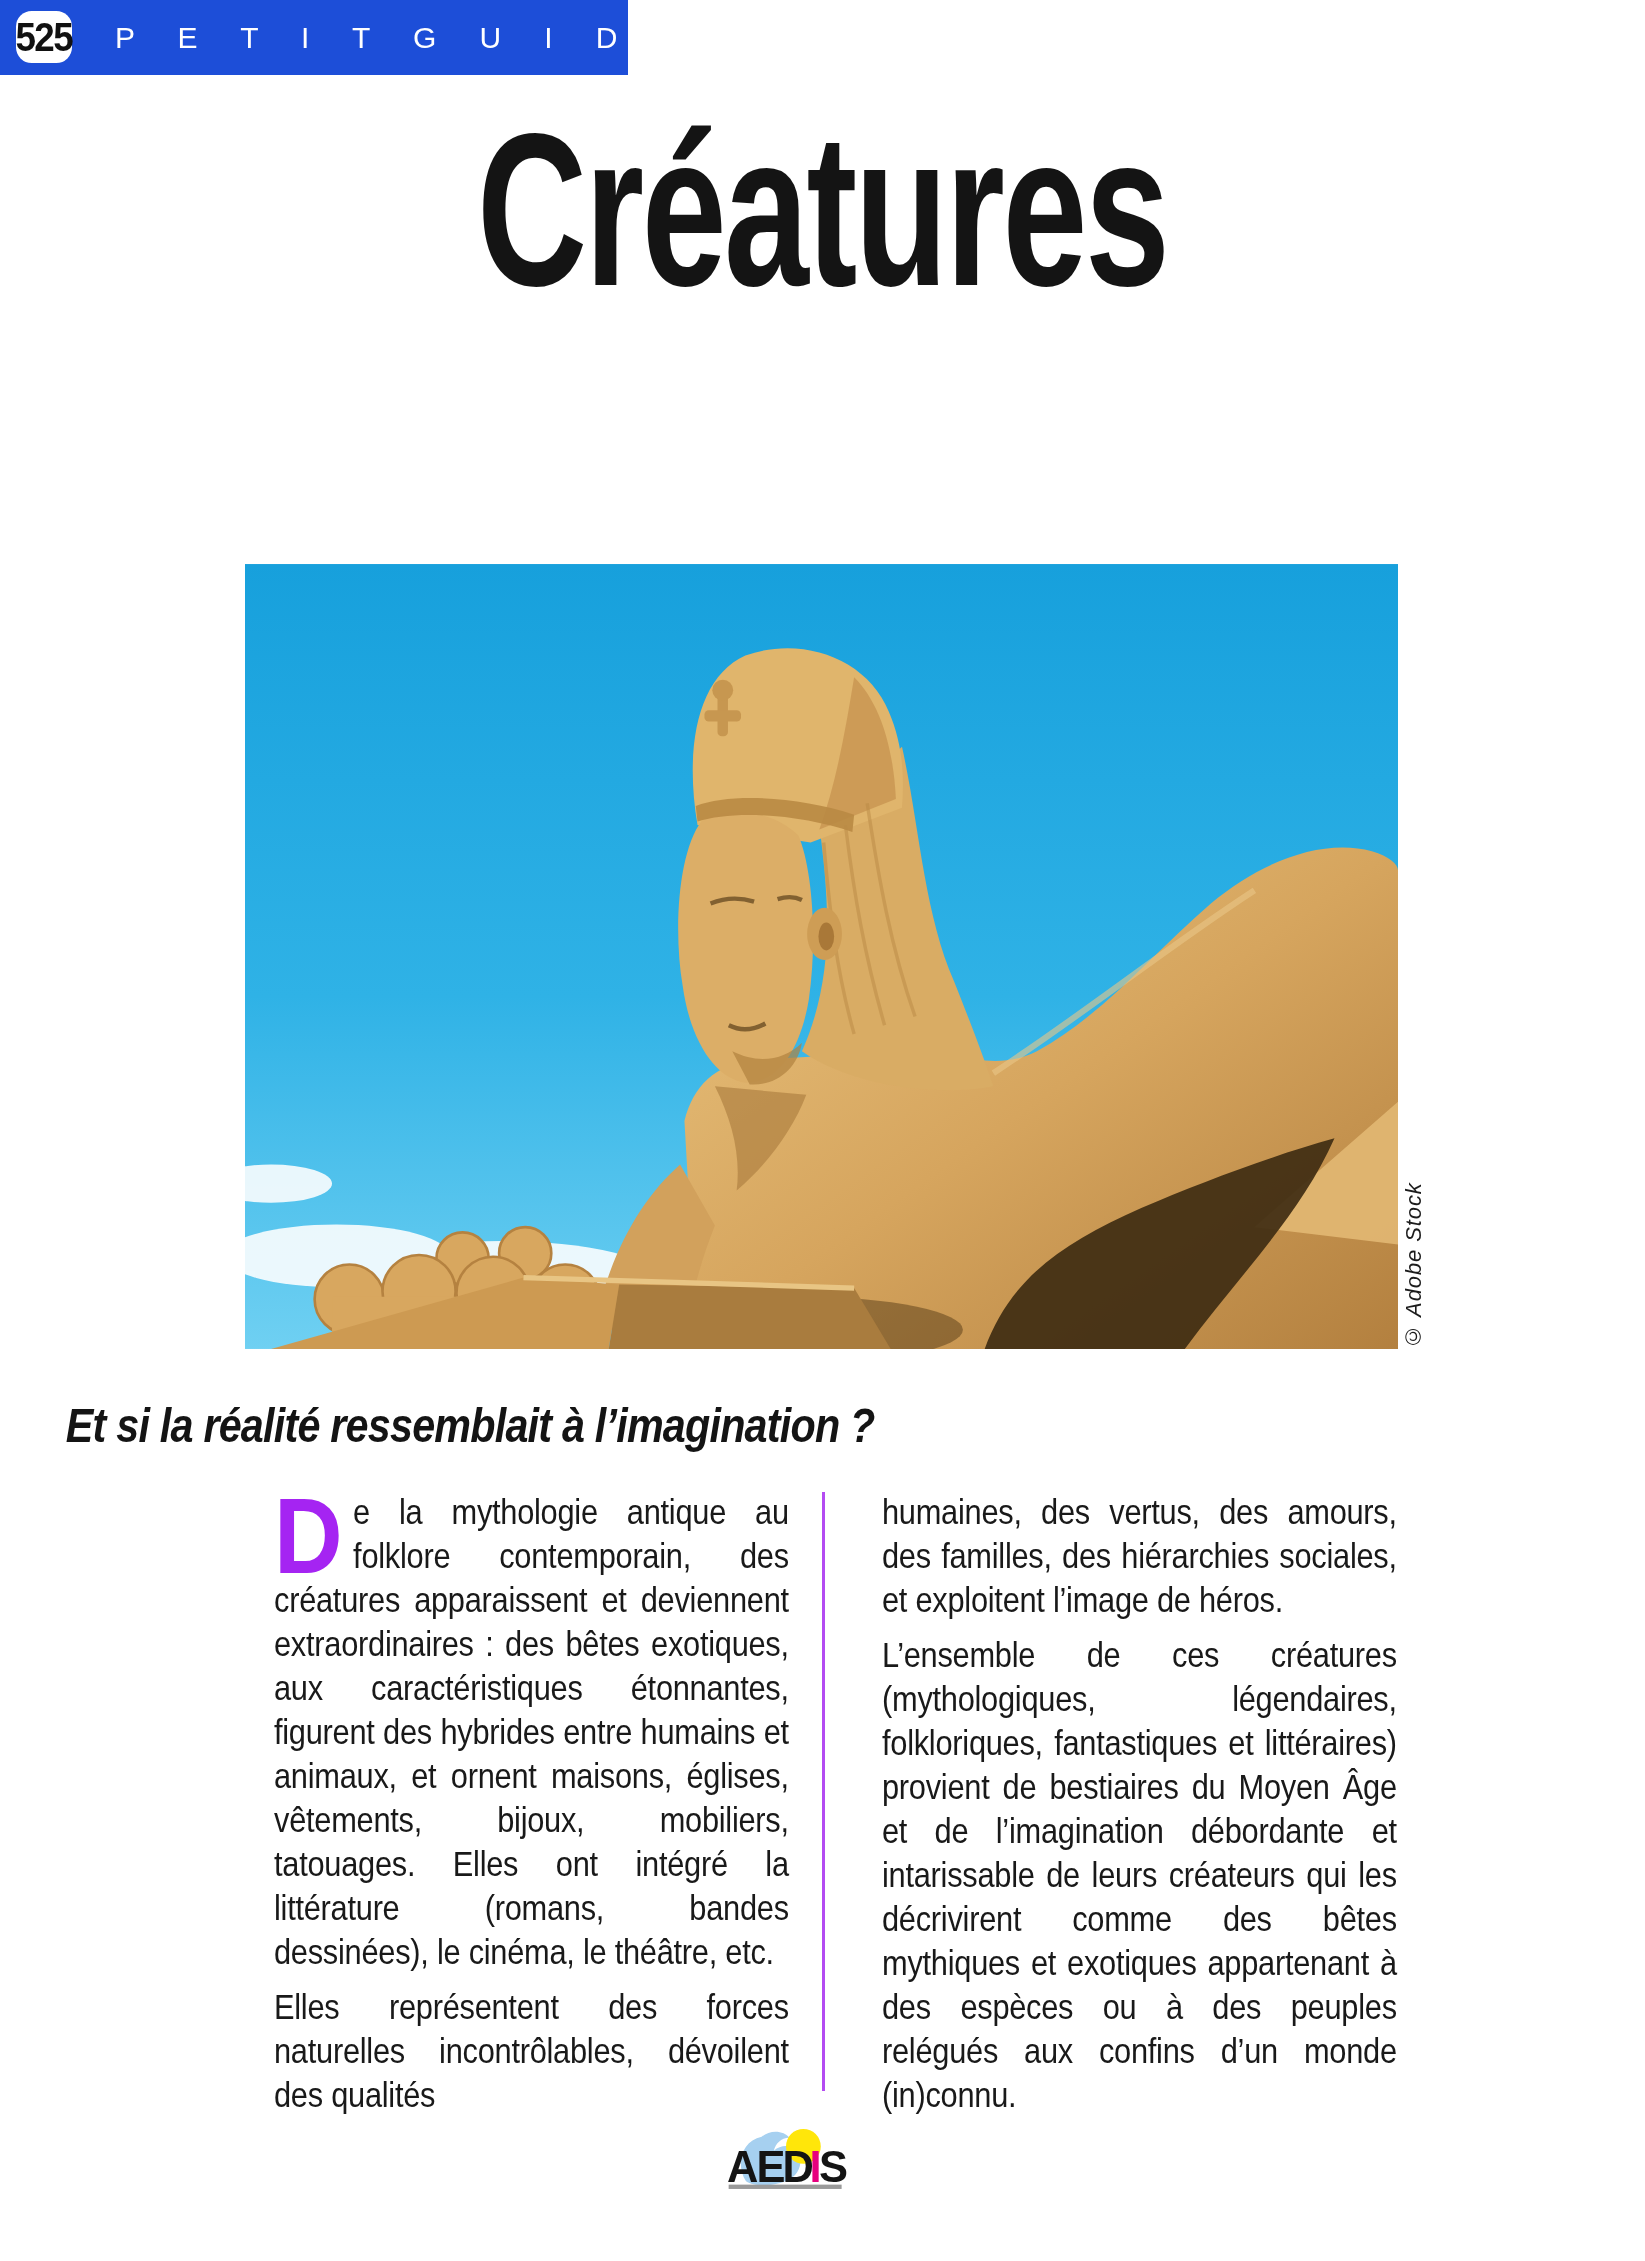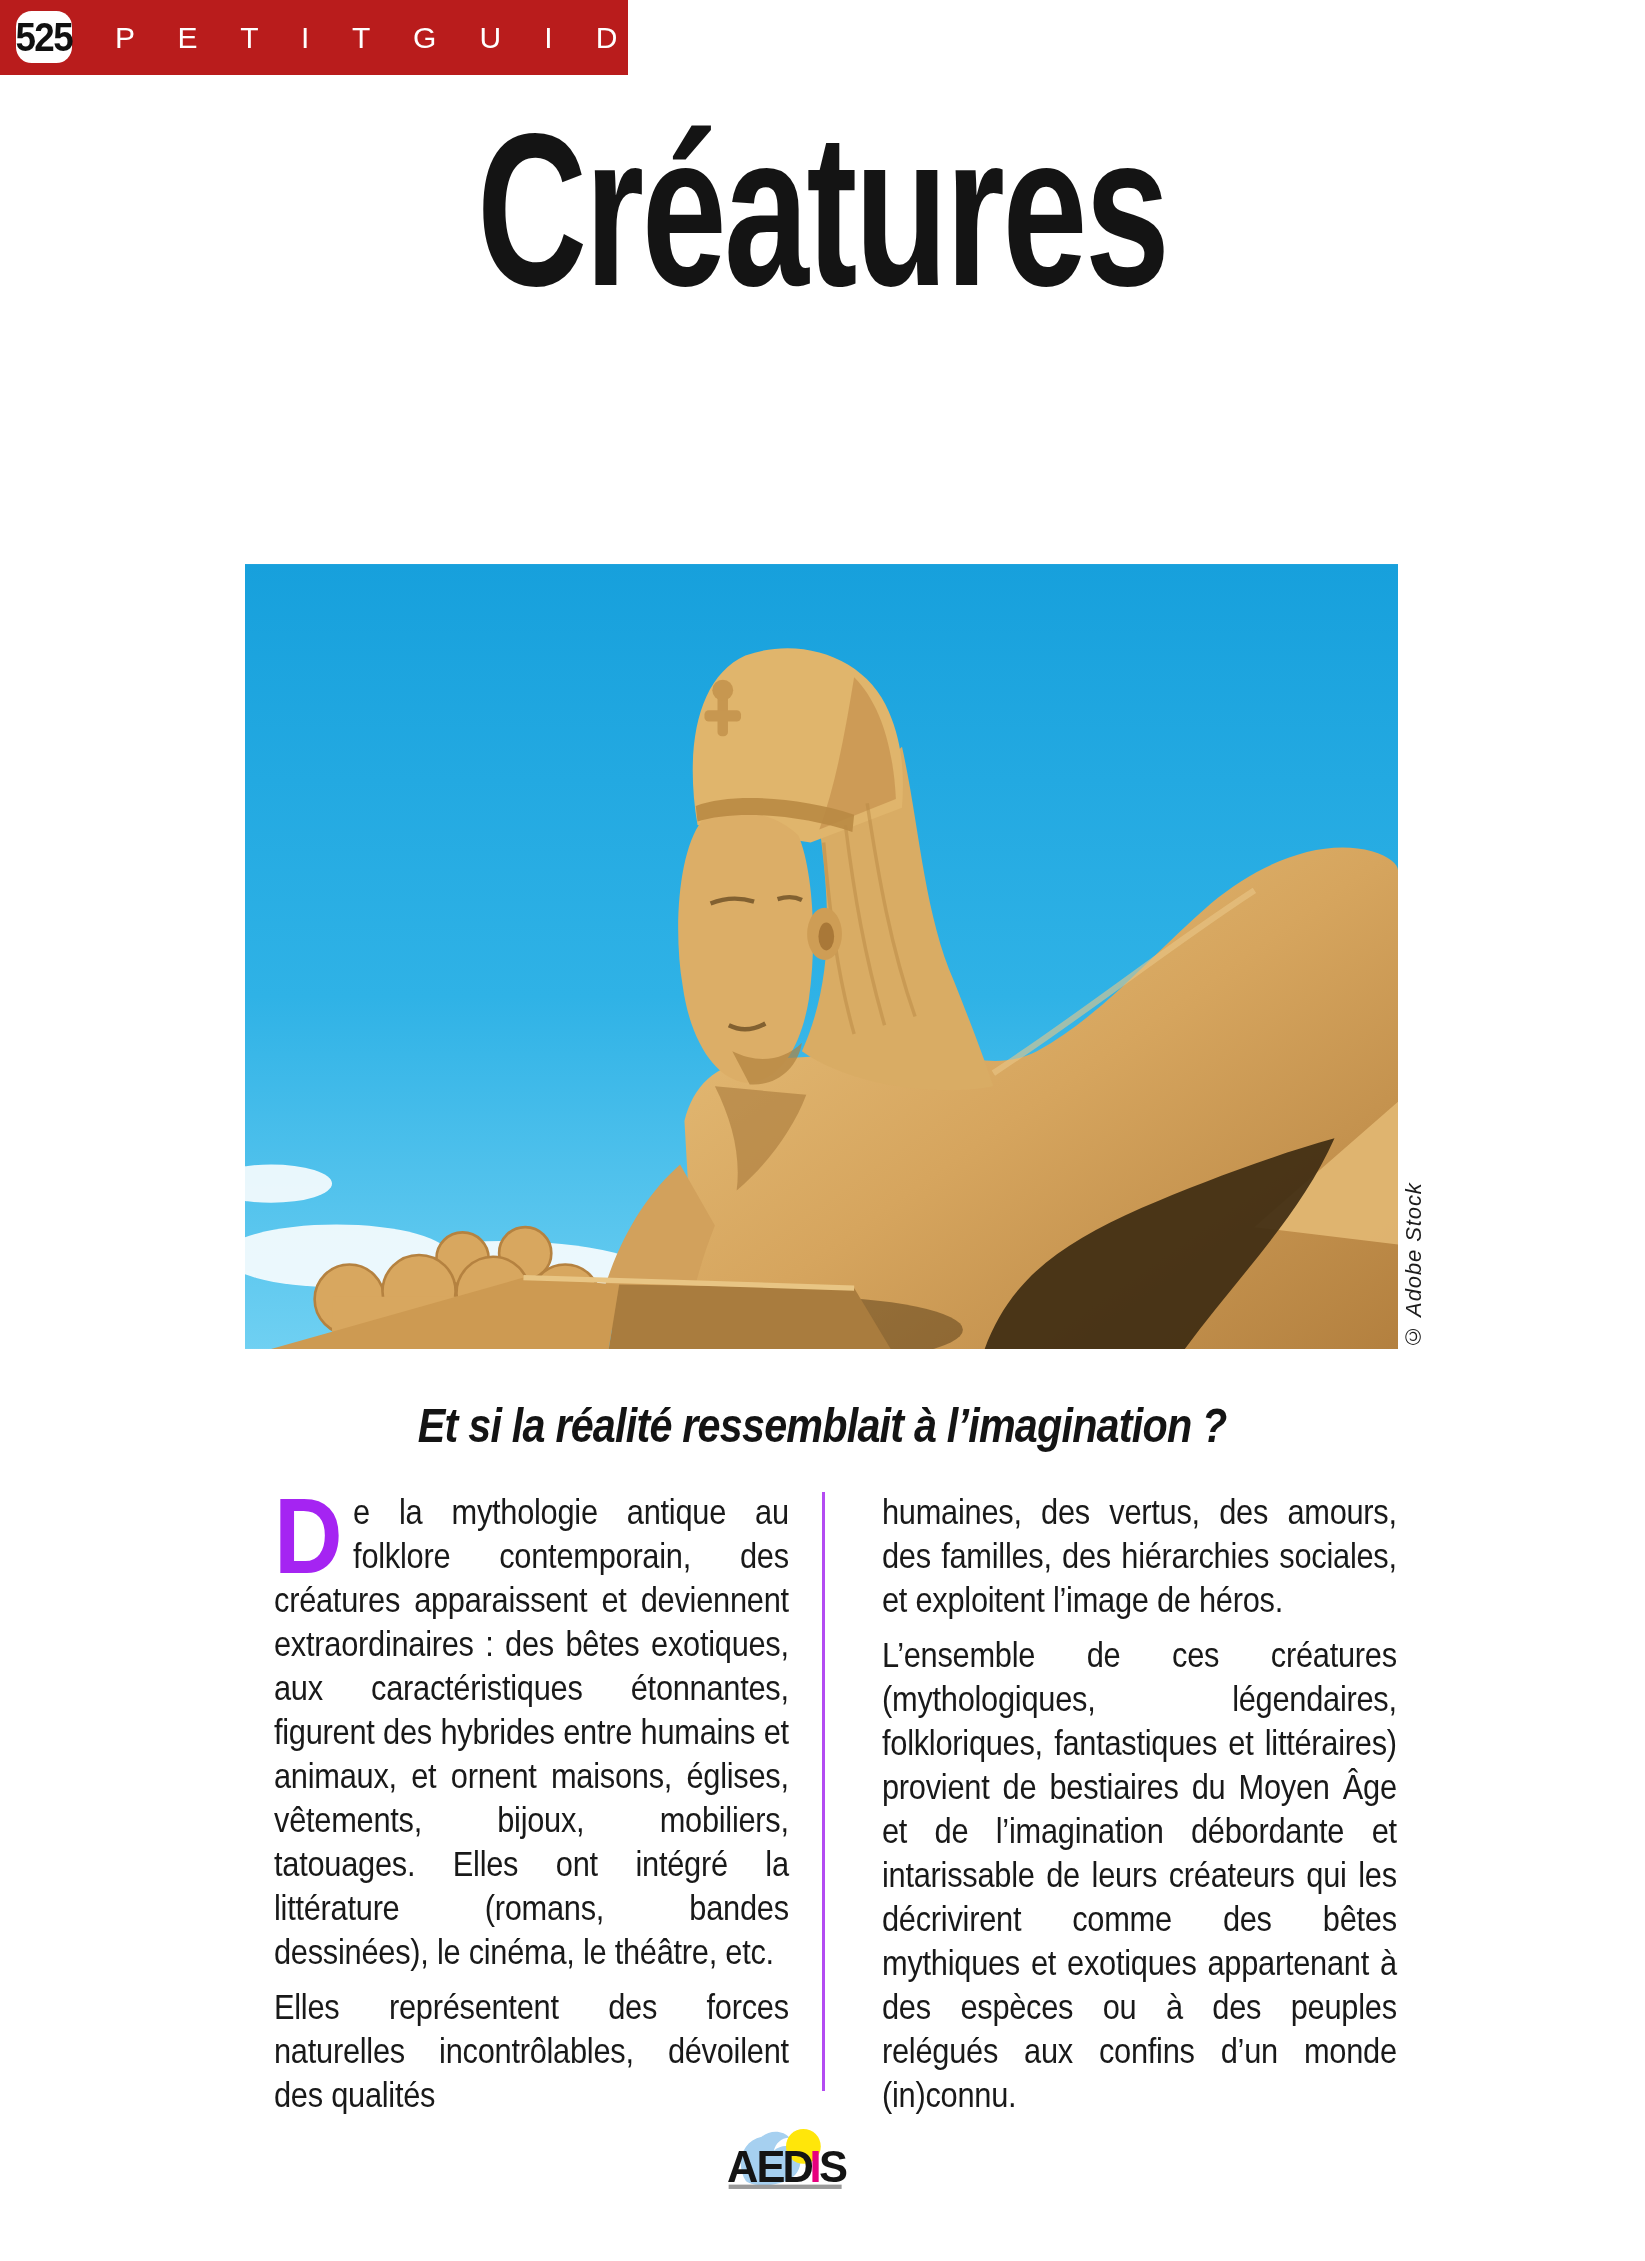--- a/index.html
+++ b/index.html
@@ -1,21 +1,21 @@
 <!DOCTYPE html>
 <html style="font-size:14px"><head>
 <meta charset="utf-8">
 <style>
   html,body{margin:0;padding:0;background:#ffffff;}
   #page{
     position:relative;width:1645px;height:2261px;background:#ffffff;overflow:hidden;
     font-family:"Liberation Sans","DejaVu Sans",sans-serif;color:#161616;
   }
   
-  .header-bar{position:absolute;left:0;top:0;width:628px;height:75px;background:#b91c1c;}
+  .header-bar{position:absolute;left:0;top:0;width:628px;height:75px;background:#1d4ed8;}
   .issue-badge{
     position:absolute;left:15.7px;top:11.3px;width:56px;height:52px;background:#ffffff;
     border-radius:15.7px;display:flex;align-items:center;justify-content:center;
   }
   .issue-number{
     font-weight:700;font-size:40px;color:#111111;letter-spacing:-1.7px;
     transform:scaleX(.92);display:inline-block;
   }
   .series-title{
     position:absolute;left:115px;top:0;height:75px;display:flex;align-items:center;
@@ -27,21 +27,21 @@
   .title-line > span{display:inline-block;transform:scaleX(.70);transform-origin:50% 50%;white-space:nowrap;}
   
   .hero-photo{position:absolute;left:245px;top:564px;width:1153px;height:785px;overflow:hidden;}
   .hero-photo svg{display:block;}
   .photo-credit{
     position:absolute;left:1401px;top:1205px;height:144px;width:30px;
     writing-mode:vertical-rl;transform:rotate(180deg);
     font-style:italic;font-size:22px;color:#1c1c1c;letter-spacing:0.9px;white-space:nowrap;
   }
   
-  .subtitle{position:absolute;left:0;top:1398px;width:1645px;text-align:center;}
+  .subtitle{position:absolute;left:0;top:1398px;width:1645px;text-align:left;}
   .subtitle > span{
     display:inline-block;transform:scaleX(.86);transform-origin:50% 50%;
     font-size:48px;font-weight:700;font-style:italic;color:#141414;white-space:nowrap;letter-spacing:-0.9px;
   }
   
   .article{position:absolute;left:0;top:1490px;width:1645px;height:609px;}
   .column{position:absolute;top:0;}
   .column-inner{
     width:585px;transform:scaleX(.88);transform-origin:0 0;
     font-size:35px;line-height:44px;text-align:justify;color:#191919;letter-spacing:-0.3px;

